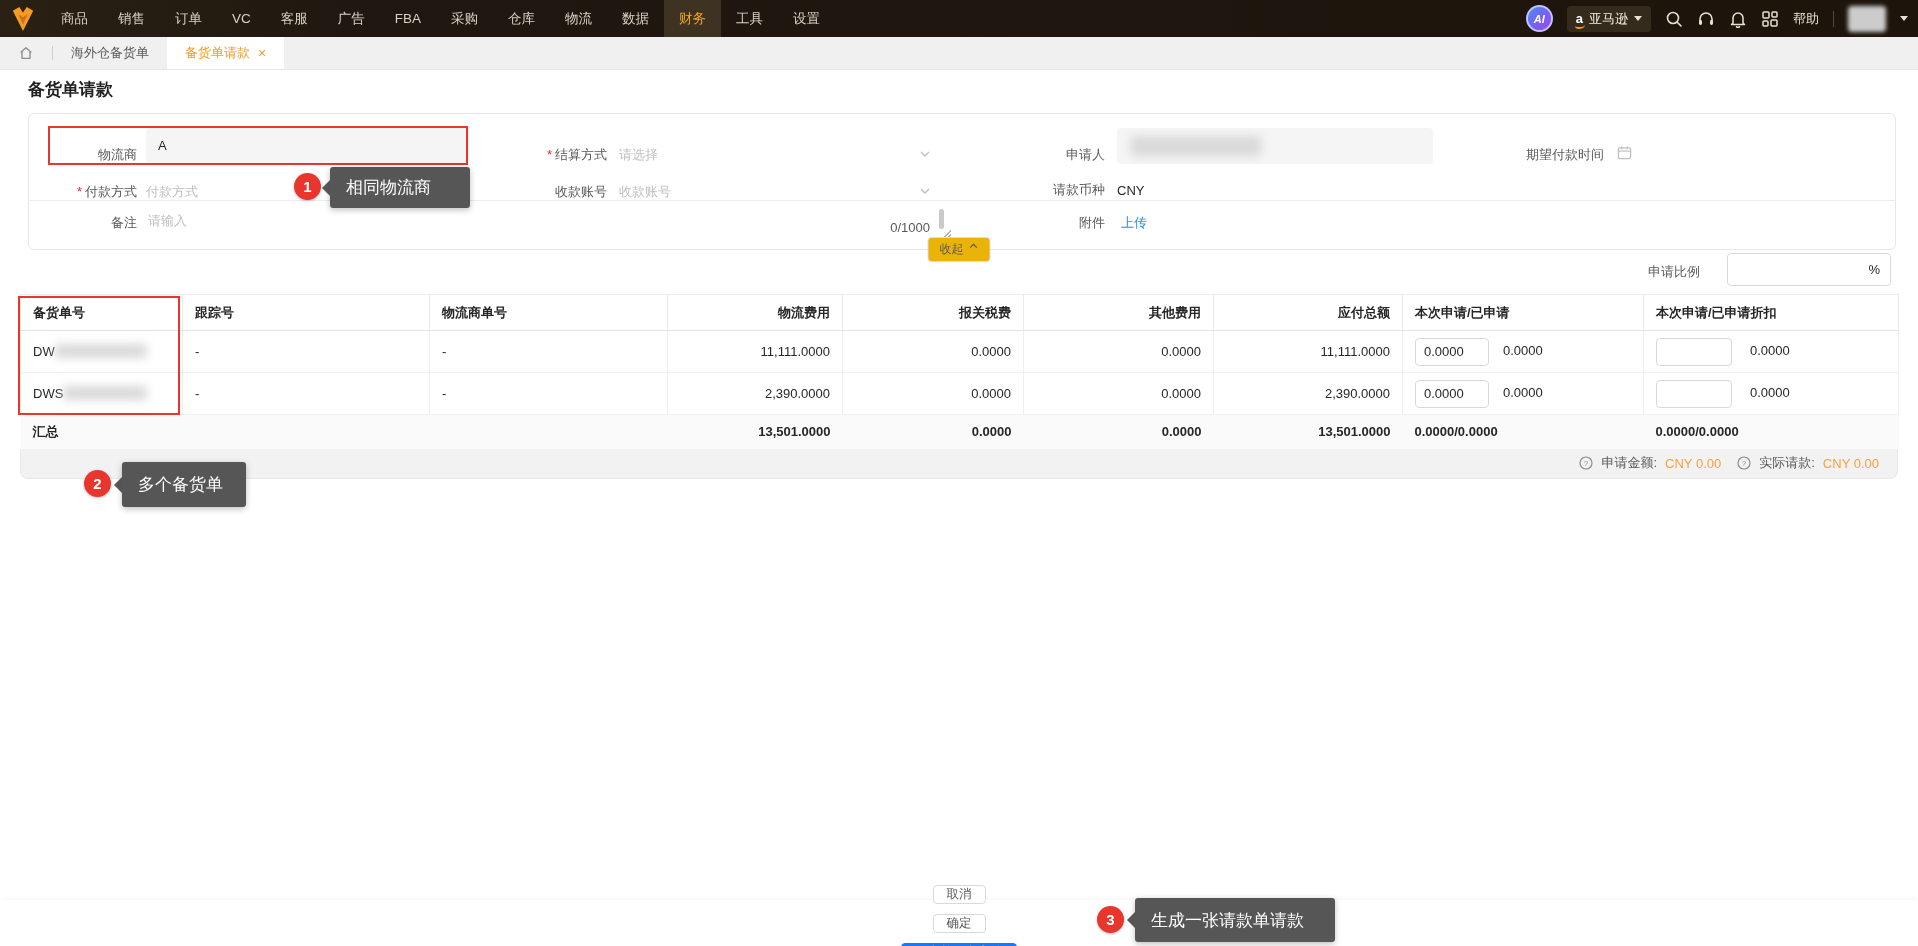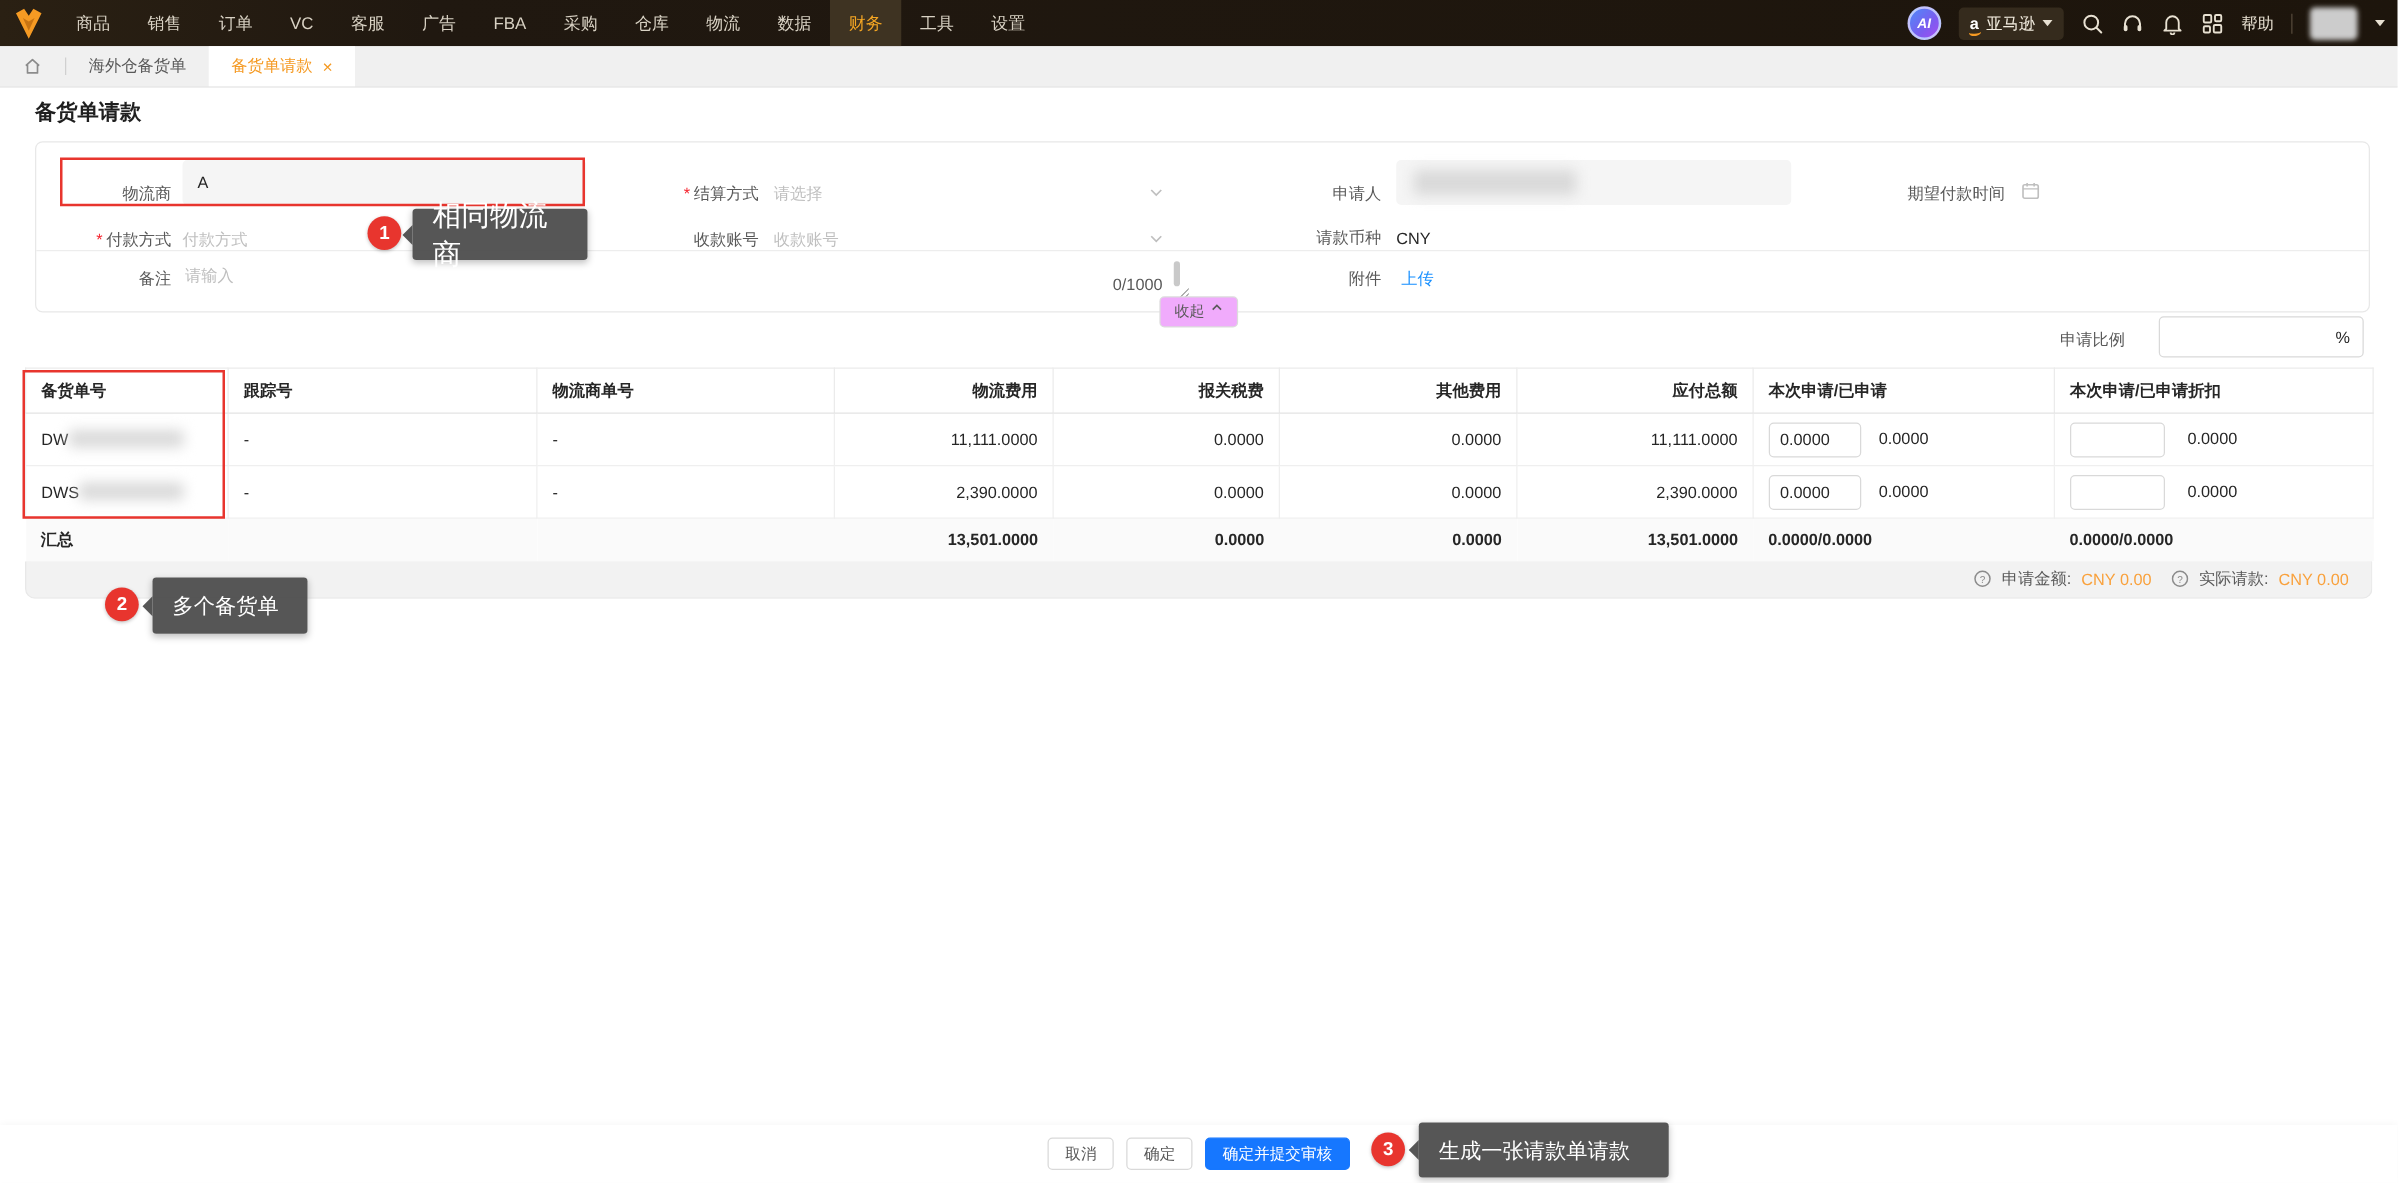--- a/index.html
+++ b/index.html
@@ -58,21 +58,21 @@
     border-radius:3px; }
   .remark-box textarea { width:100%; height:100%; border:0; outline:none; resize:none;
     font-family:inherit; font-size:13px; padding:6px 2px; color:#262626; background:transparent; }
   .remark-box textarea::placeholder { color:#bfbfbf; }
   .remark-counter { position:absolute; right:22px; bottom:4px; color:#595959; font-size:13px; }
   .remark-scroll { position:absolute; right:8px; top:3px; width:5px; height:20px; background:#c9c9c9; border-radius:3px; }
   .remark-resize { position:absolute; right:1px; bottom:1px; width:8px; height:8px;
     background:linear-gradient(135deg,transparent 50%,#b0b0b0 50%,#b0b0b0 60%,transparent 60%,transparent 75%,#b0b0b0 75%,#b0b0b0 85%,transparent 85%); }
   .form-divider { position:absolute; left:0; top:86px; width:100%; height:1px; background:#ededed; }
   .collapse-btn { position:absolute; left:50%; top:237px; transform:translateX(-50%);
-    background:#f0abfc; border:1px solid #dcdcdc; border-radius:4px; padding:3px 11px;
+    background:#eab308; border:1px solid #dcdcdc; border-radius:4px; padding:3px 11px;
     font-size:12px; color:#595959; display:flex; align-items:flex-start; gap:5px; cursor:pointer; z-index:5; }
   .collapse-btn .chev { color:#595959; width:10px; height:10px; }
 
   
   .ratio-label { position:absolute; left:1648px; top:263px; color:#595959; }
   .ratio-wrap { position:absolute; left:1727px; top:253px; width:164px; height:33px;
     border:1px solid #d9d9d9; border-radius:4px; display:flex; align-items:center; }
   .ratio-wrap input { flex:1; border:0; outline:none; min-width:0; padding:0 8px; font-size:13px; font-family:inherit; }
   .ratio-suffix { padding-right:10px; color:#262626; }
 
@@ -99,21 +99,21 @@
   .step-circle { position:absolute; width:27px; height:27px; border-radius:50%; background:#e8352e;
     color:#fff; font-size:15px; font-weight:bold; display:flex; align-items:center; justify-content:center;
     z-index:8; box-shadow:0 1px 3px rgba(0,0,0,.25); }
   .tip { position:absolute; background:rgba(77,77,77,.95); color:#fff; border-radius:3px;
     display:flex; align-items:center; padding:0 16px; z-index:7; box-shadow:0 2px 6px rgba(0,0,0,.25); }
   .tip::before { content:""; position:absolute; left:-8px; top:50%; transform:translateY(-50%);
     border:8px solid transparent; border-right-color:rgba(77,77,77,.95); border-left:none; }
 
   
   .bottombar { position:absolute; left:0; top:900px; width:1918px; height:46px; background:#fff;
-    display:flex; align-items:center; justify-content:center; gap:10px; box-shadow:0 -1px 6px rgba(0,0,0,.04); }
+    display:flex; align-items:center; justify-content:center; gap:10px; box-shadow:0 -1px 6px rgba(0,0,0,.04);flex-direction:column; }
   .btn { height:26px; padding:0 13px; border-radius:4px; border:1px solid #d9d9d9; background:#fff;
     color:#595959; font-size:12.5px; font-family:inherit; cursor:pointer; }
   .btn.primary { background:#1677ff; border-color:#1677ff; color:#fff; }
 
   svg { display:block; width:100%; height:100%; }
 </style>
 </head>
 <body>
 
 <div class="navbar">
@@ -344,21 +344,21 @@
           <text x="7" y="10" text-anchor="middle" font-size="8" fill="currentColor">?</text>
         </svg>
     </span>
     <span>实际请款:</span>
     <span class="money">CNY 0.00</span>
   </div>
 </div>
 
 <div class="redbox" style="left:48px;top:126px;width:420px;height:39px"></div>
 <div class="step-circle" style="left:294px;top:173px">1</div>
-<div class="tip" style="left:330px;top:167px;width:140px;height:41px;font-size:23px">相同物流商</div>
+<div class="tip" style="left:330px;top:167px;width:140px;height:41px;font-size:17px">相同物流商</div>
 
 <div class="redbox" style="left:18px;top:296px;width:162px;height:119px"></div>
 <div class="step-circle" style="left:84px;top:470px">2</div>
 <div class="tip" style="left:122px;top:462px;width:124px;height:45px;font-size:17px">多个备货单</div>
 
 <div class="step-circle" style="left:1097px;top:906px">3</div>
 <div class="tip" style="left:1135px;top:898px;width:200px;height:44px;font-size:17px">生成一张请款单请款</div>
 
 <div class="bottombar">
   <button class="btn">取消</button>

